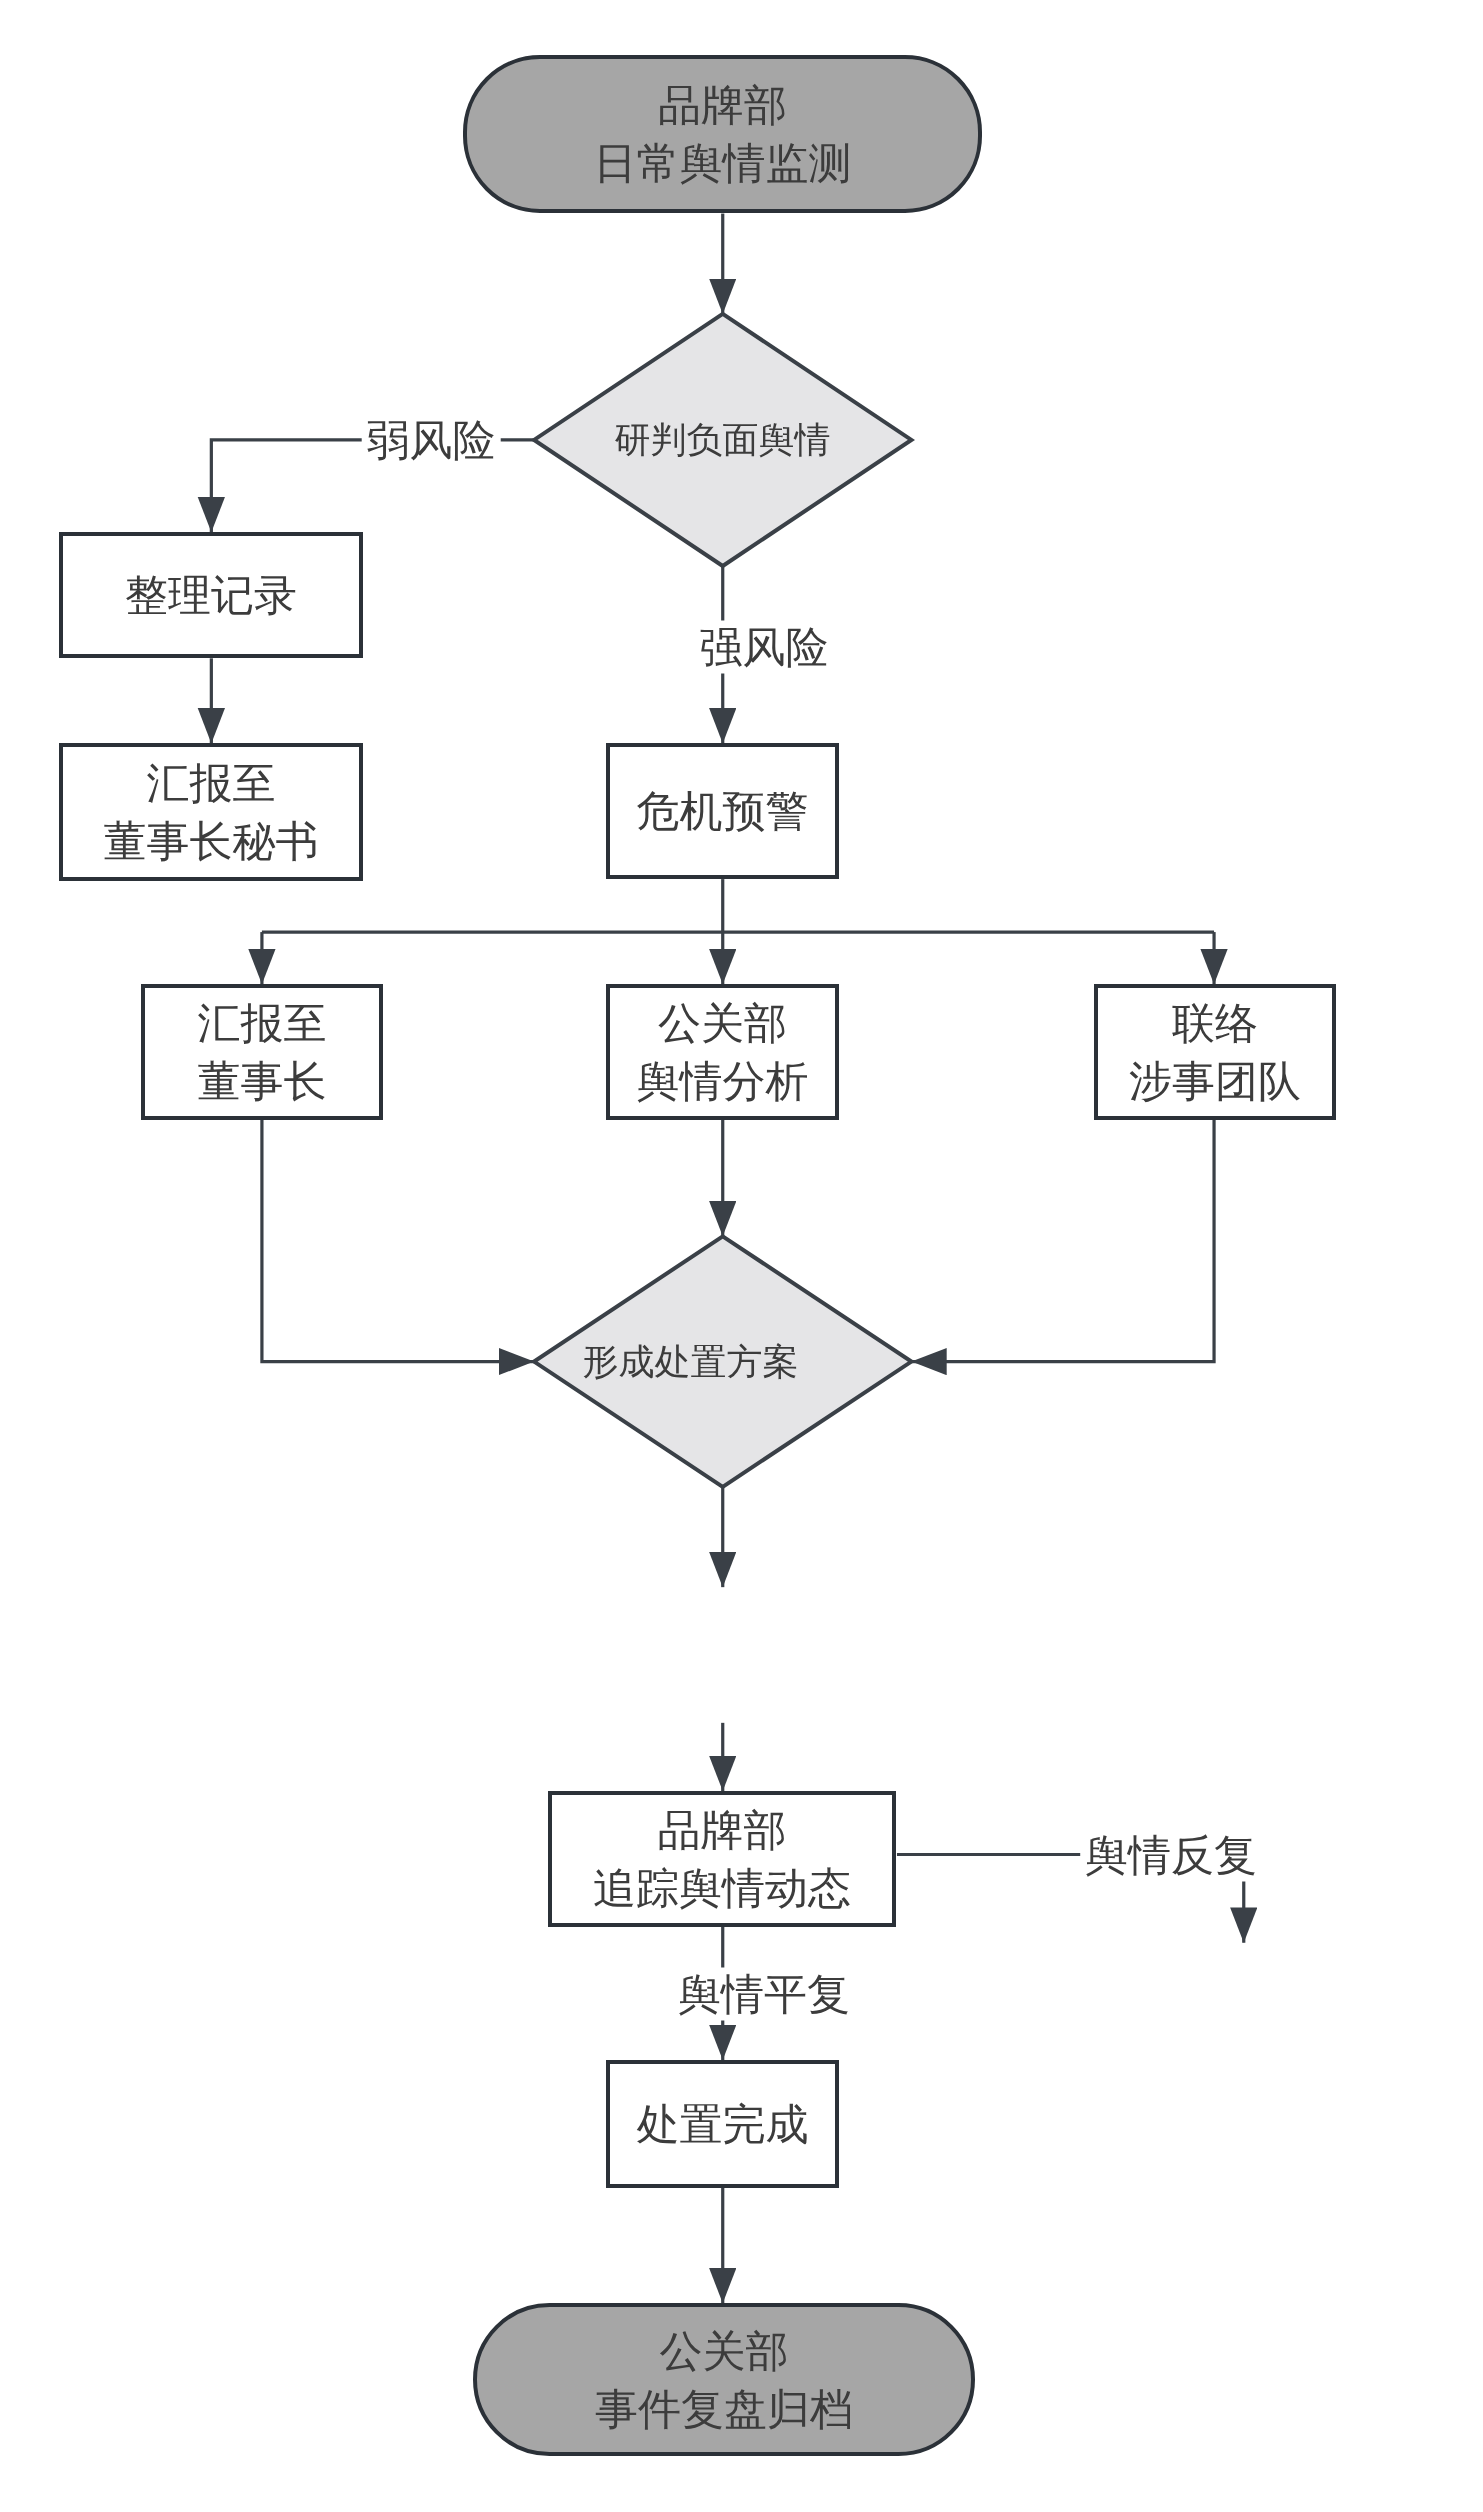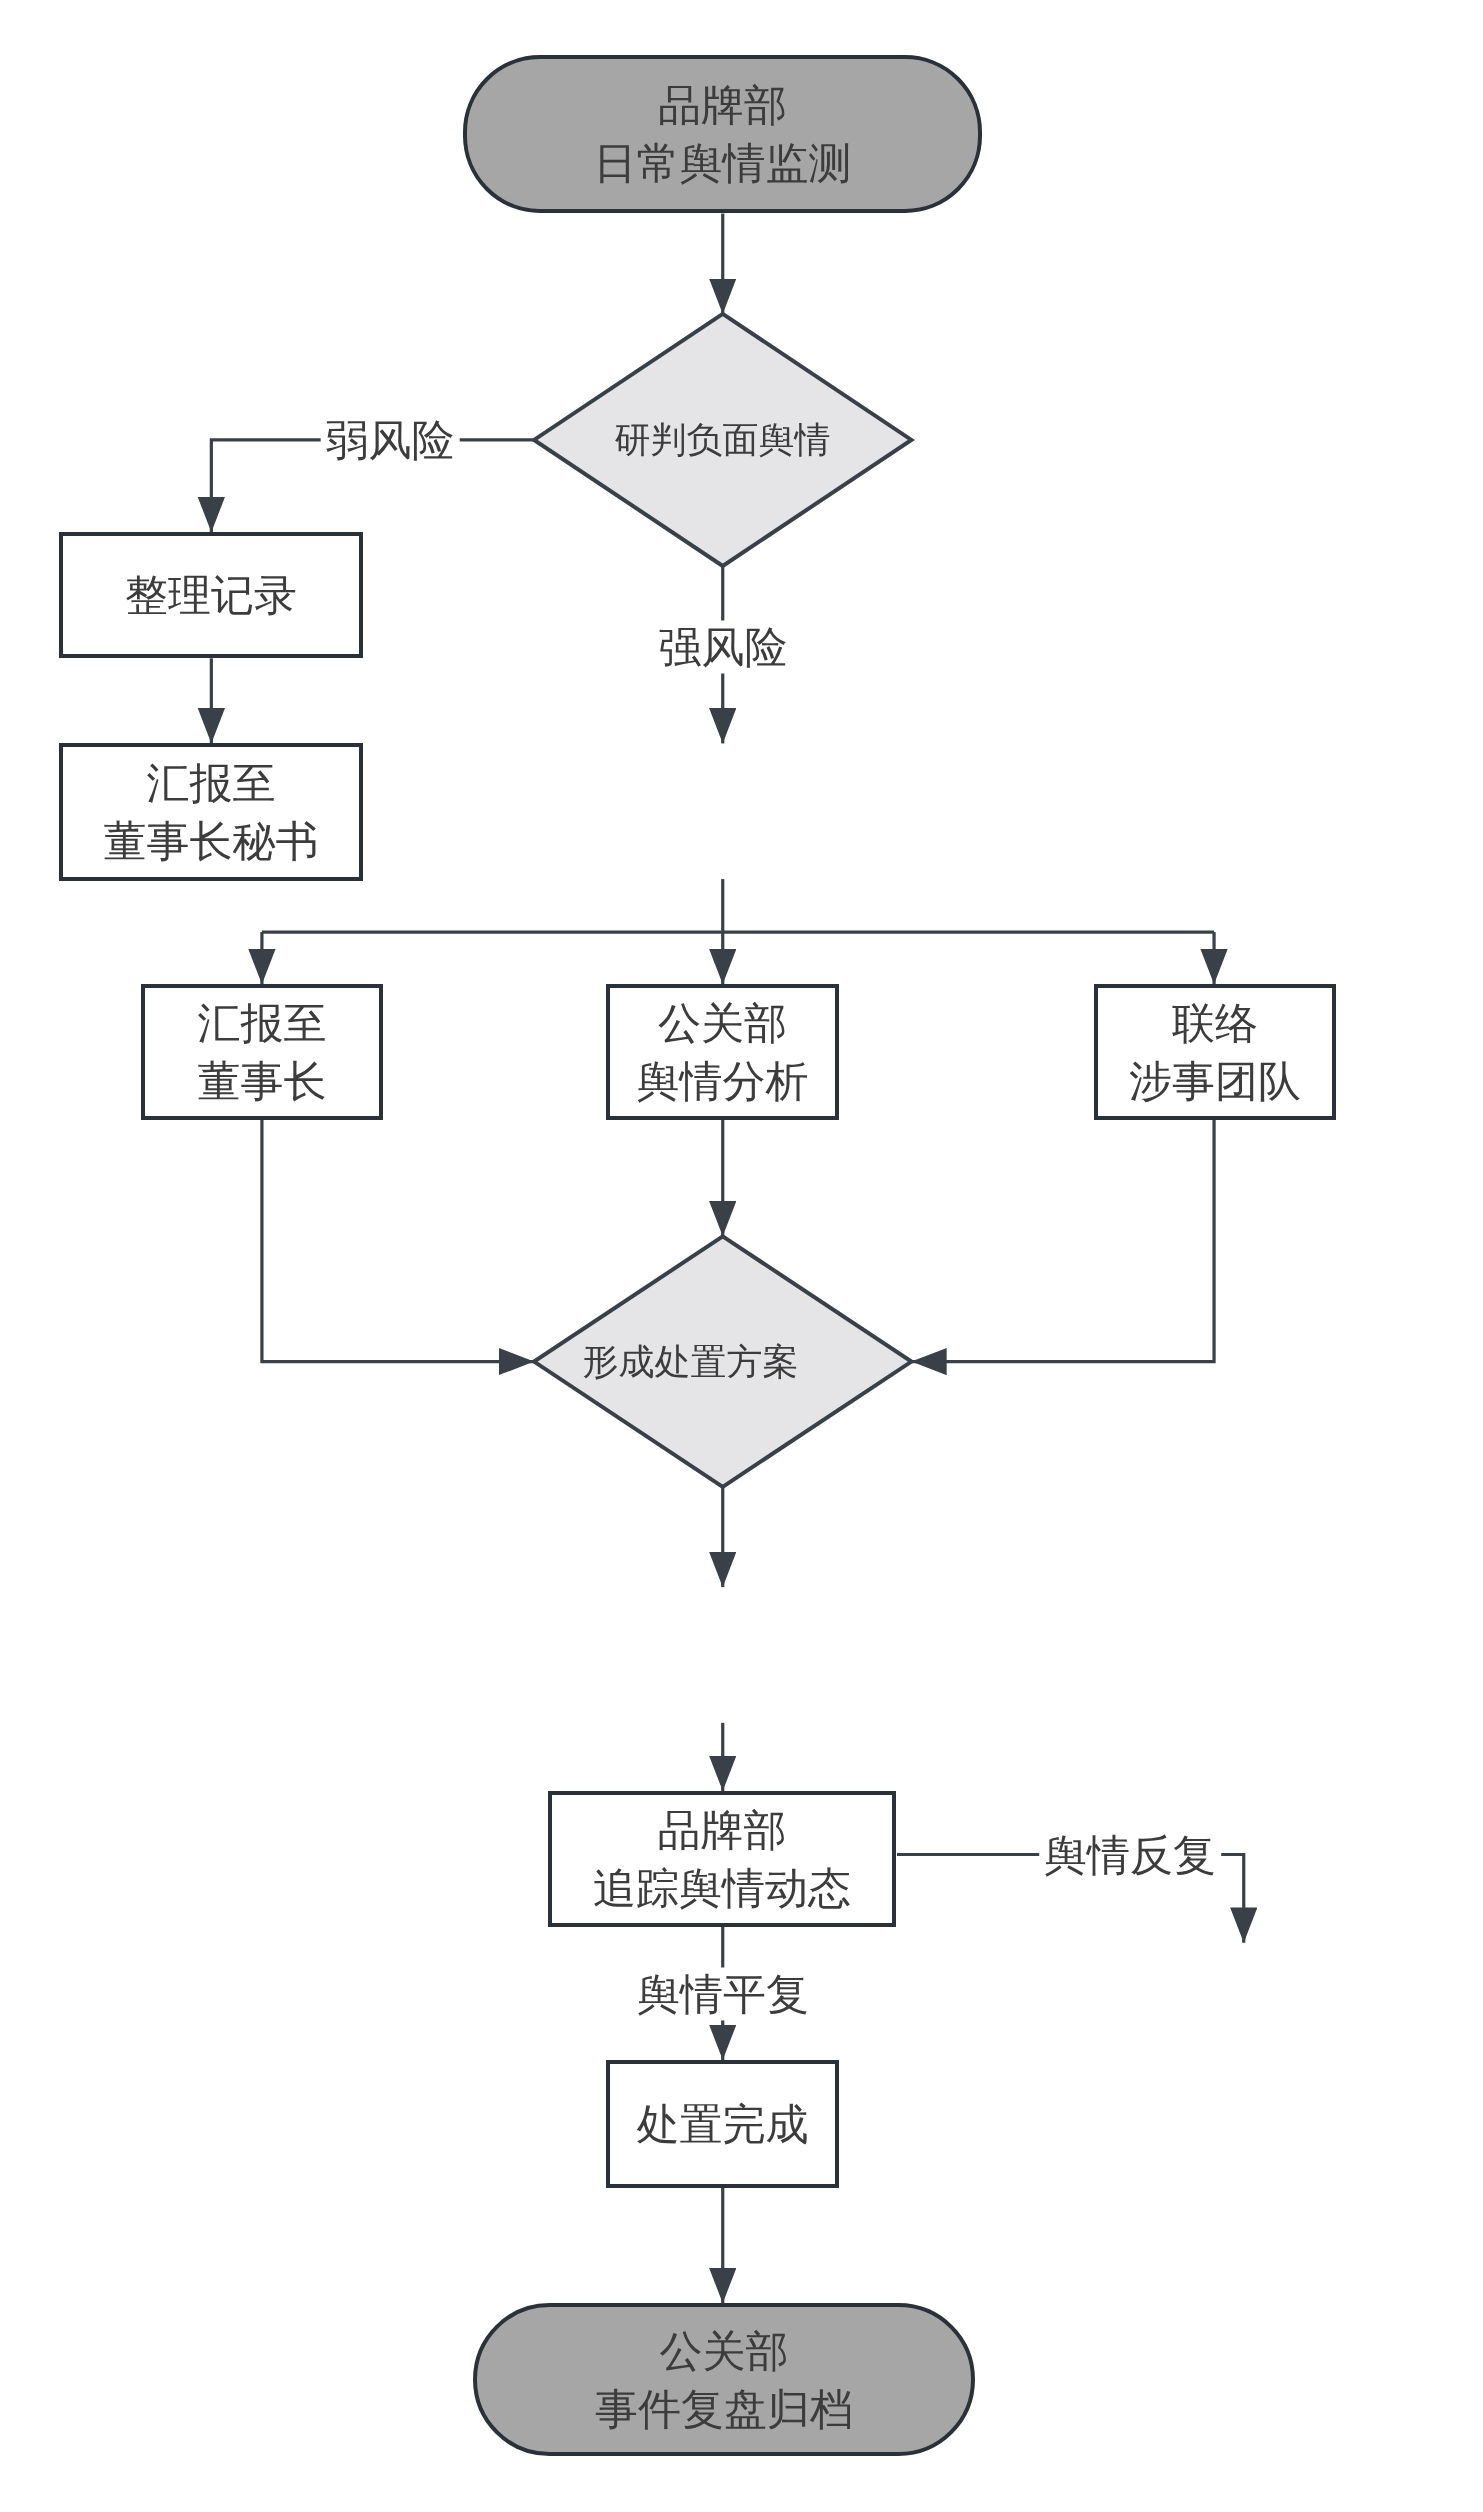--- a/index.html
+++ b/index.html
@@ -30,21 +30,21 @@
     border-radius:77px;
   }
   .dlabel{
     position:absolute;z-index:1;pointer-events:none;
     display:flex;flex-direction:column;justify-content:center;align-items:center;
     font-size:36px;line-height:58px;text-align:center;
   }
   .elabel{
     position:absolute;z-index:3;transform:translate(-50%,-50%);
     background:var(--canvas-bg,#ffffff);padding:0 4.8px;
-    font-size:43px;line-height:53px;white-space:nowrap;
+    font-size:43px;line-height:53px;white-space:nowrap;margin-left:41px;
   }
   .ln{white-space:nowrap;}
 </style>
 </head>
 <body>
 
 <div class="canvas">
 
   <svg class="connectors" width="1484" height="2512" viewBox="0 0 1848 3129">
     <defs>
@@ -85,20 +85,23 @@
 
   <div class="node process" style="left:59px;top:532px;width:304px;height:126px">
     <div class="ln">整理记录</div>
   </div>
 
   <div class="node process" style="left:59px;top:743px;width:304px;height:138px">
     <div class="ln">汇报至</div>
     <div class="ln">董事长秘书</div>
   </div>
 
+  <div class="node process" style="left:606px;top:743px;width:233px;height:136px">
+    <div class="ln">危机预警</div>
+  </div>
 
   <div class="node process" style="left:141px;top:984px;width:242px;height:136px">
     <div class="ln">汇报至</div>
     <div class="ln">董事长</div>
   </div>
 
   <div class="node process" style="left:606px;top:984px;width:233px;height:136px">
     <div class="ln">公关部</div>
     <div class="ln">舆情分析</div>
   </div>

